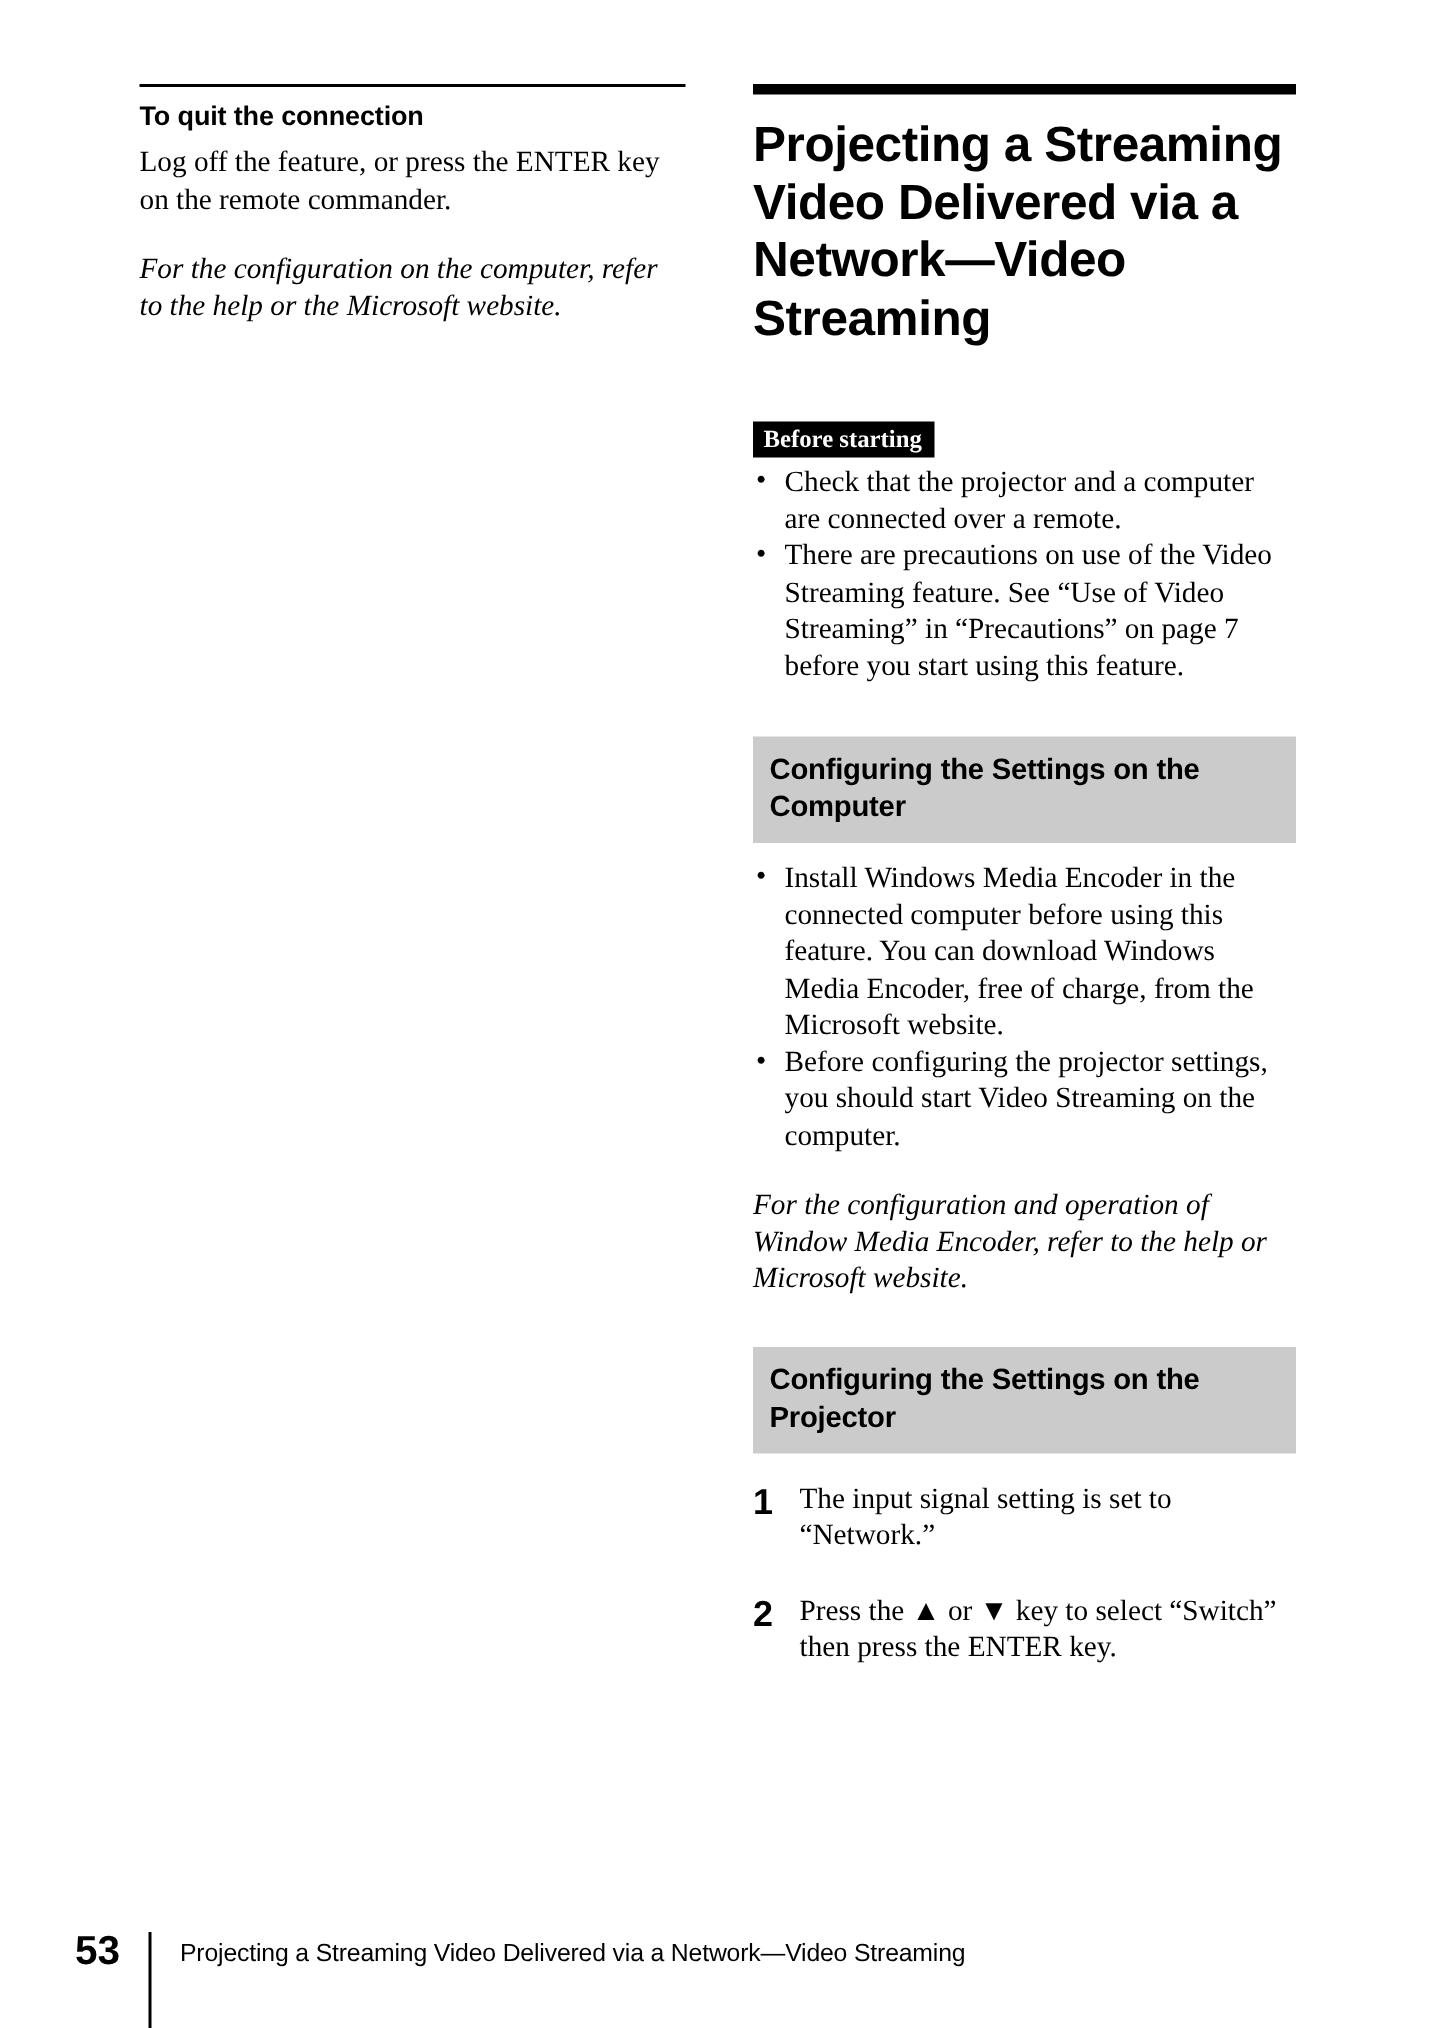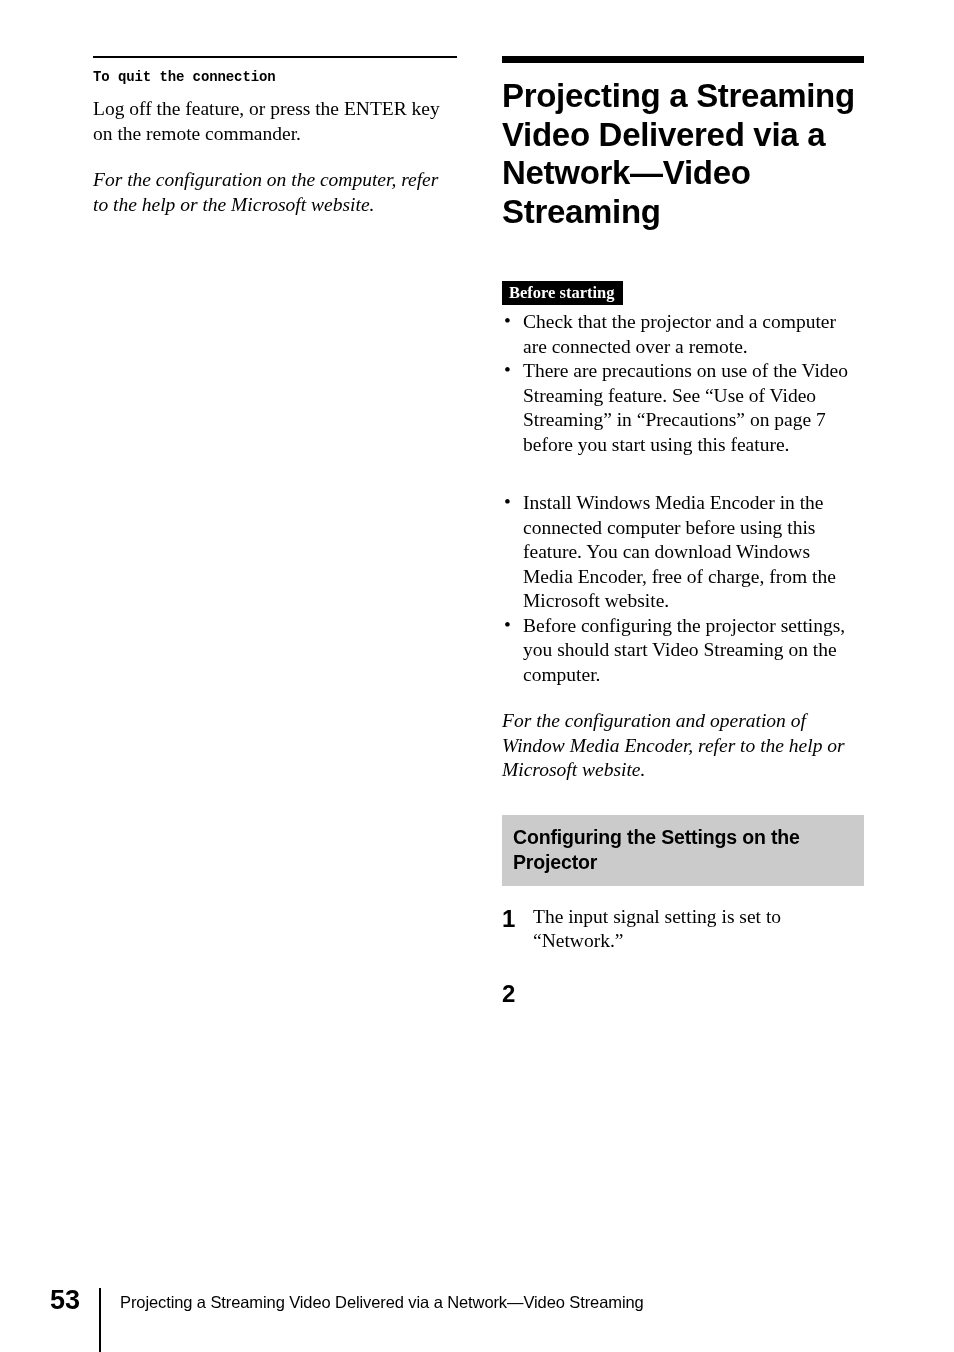--- a/index.html
+++ b/index.html
@@ -29,23 +29,23 @@
     top: 56px;
     width: 364px;
   }
   .rule-thin {
     height: 2px;
     background: #000000;
     width: 364px;
     margin: 0 0 7px 0;
   }
   .sub-head {
-    font-family: Liberation Mono, monospace;
-    font-weight: bold;
-    font-size: 14px;
+    font-family: Liberation Sans, sans-serif;
+    font-weight: bold;
+    font-size: 18px;
     line-height: 24px;
     letter-spacing: -0.1px;
     margin: 0 0 8px 0;
   }
   .body-serif {
     font-family: "Liberation Serif", serif;
     font-size: 19.5px;
     line-height: 24.5px;
     margin: 0;
   }
@@ -220,20 +220,23 @@
           <span>Check that the projector and a computer are connected over a remote.</span>
         </li>
         <li>
           <span class="bullet-dot">•</span>
           <span>There are precautions on use of the Video Streaming feature. See “Use of Video Streaming” in “Precautions” on page 7 before you start using this feature.</span>
         </li>
       </ul>
     </div>
 
     <div style="margin-top:34px;">
+      <div class="band-gray">
+        <span class="band-gray-text">Configuring the Settings on the Computer</span>
+      </div>
       <ul class="bullets" style="margin-top:12px;">
         <li>
           <span class="bullet-dot">•</span>
           <span>Install Windows Media Encoder in the connected computer before using this feature. You can download Windows Media Encoder, free of charge, from the Microsoft website.</span>
         </li>
         <li>
           <span class="bullet-dot">•</span>
           <span>Before configuring the projector settings, you should start Video Streaming on the computer.</span>
         </li>
       </ul>
@@ -244,20 +247,21 @@
       <div class="band-gray">
         <span class="band-gray-text">Configuring the Settings on the Projector</span>
       </div>
       <ol class="steps" style="margin-top:19px;">
         <li class="step">
           <span class="step-num">1</span>
           <p class="step-result">The input signal setting is set to “Network.”</p>
         </li>
         <li class="step">
           <span class="step-num">2</span>
+          <p class="step-main">Press the ▲ or ▼ key to select “Switch” then press the ENTER key.</p>
         </li>
       </ol>
     </div>
   </div>
 
   <div class="footer">
     <span class="footer-page-num">53</span>
     <div class="footer-divider"></div>
     <span class="footer-text">Projecting a Streaming Video Delivered via a Network—Video Streaming</span>
   </div>

